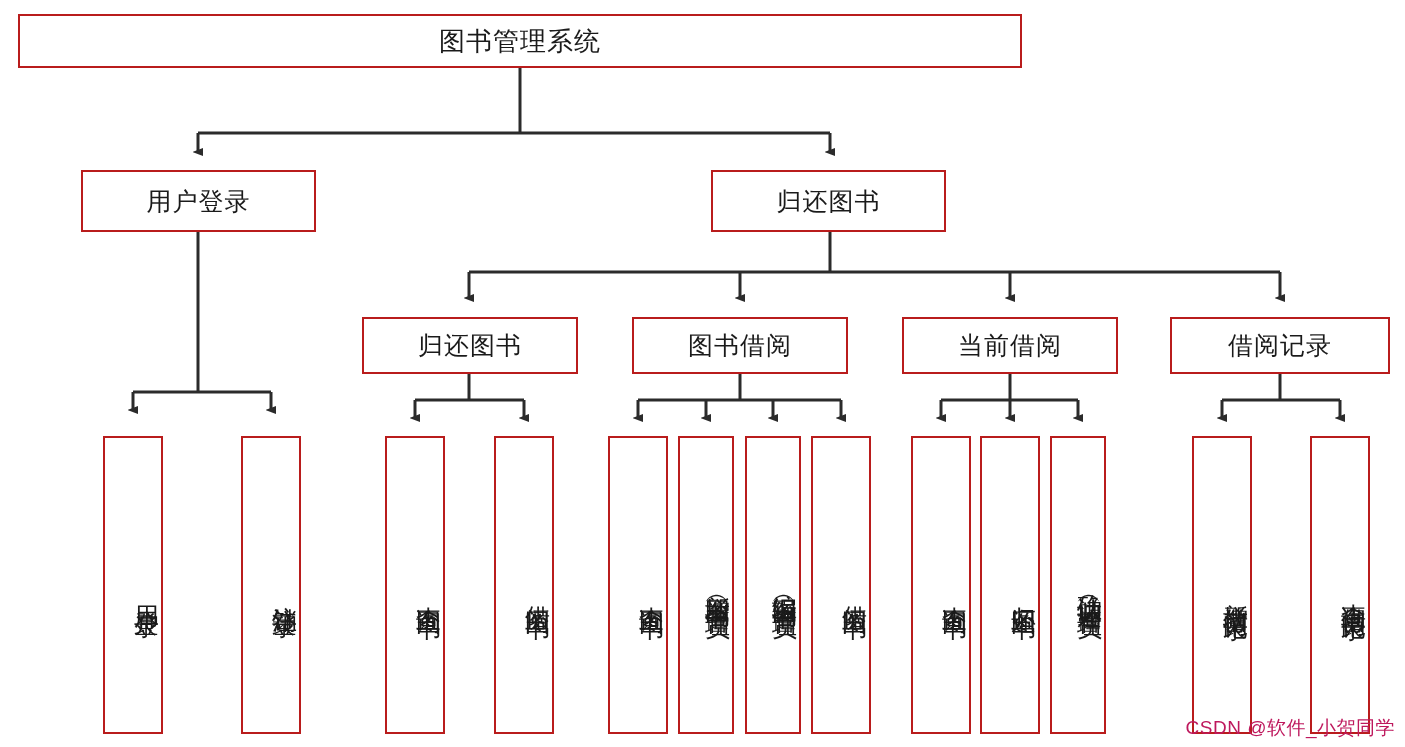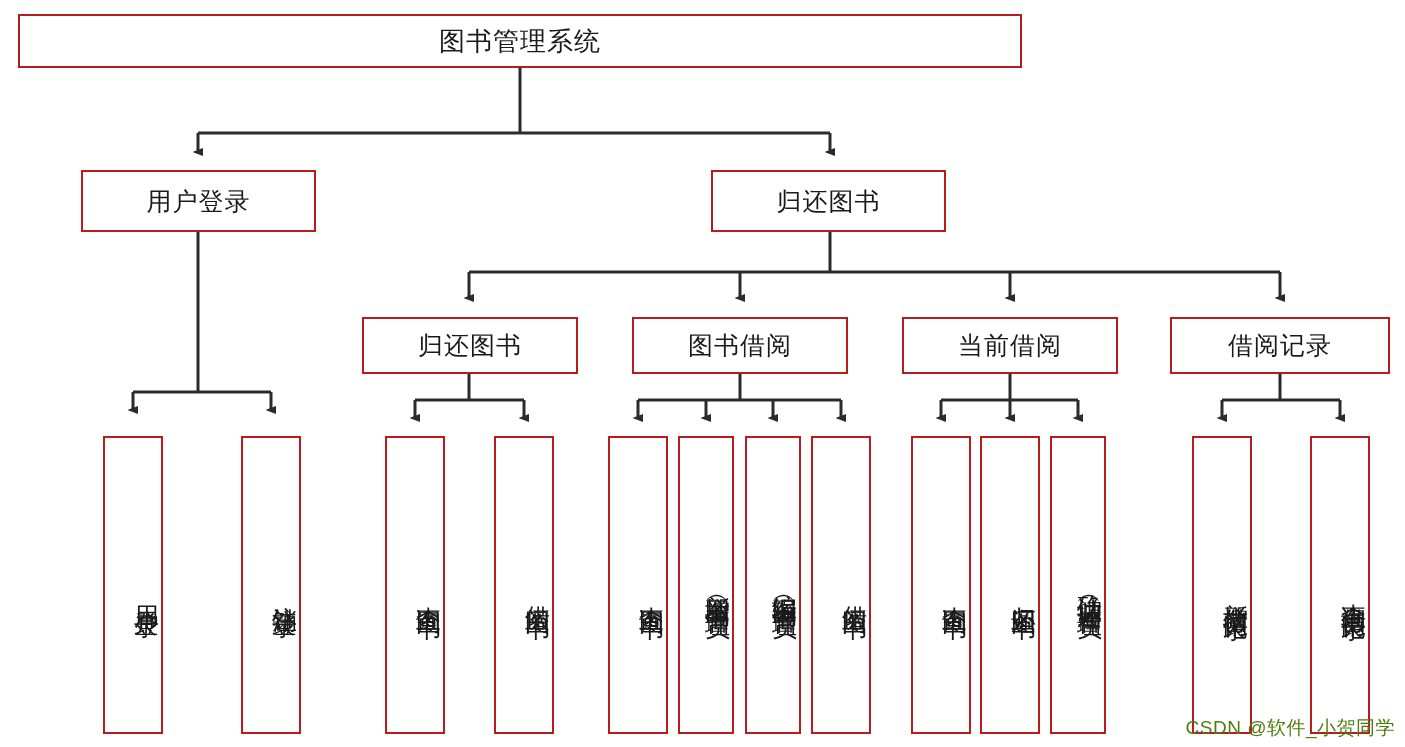--- a/index.html
+++ b/index.html
@@ -36,21 +36,21 @@
     justify-content:center;
     padding-top:14px;
     line-height:1.18;
     letter-spacing:3px;
   }
   .node.v.tall{padding-top:6px;}
   .watermark{
     position:absolute;
     right:10px;bottom:6px;
     font-size:19px;
-    color:#4d7c0f;
+    color:#be185d;
     white-space:nowrap;
     letter-spacing:0.5px;
   }
 </style>
 </head>
 <body>
 
 <div id="canvas">
 
   <svg class="edges" viewBox="0 0 1405 747">

